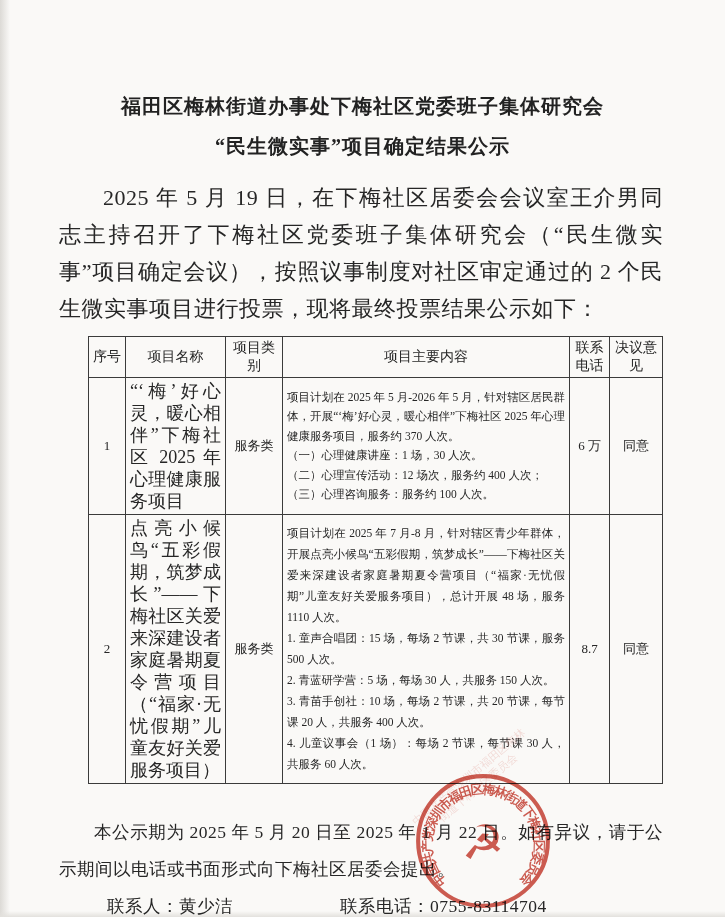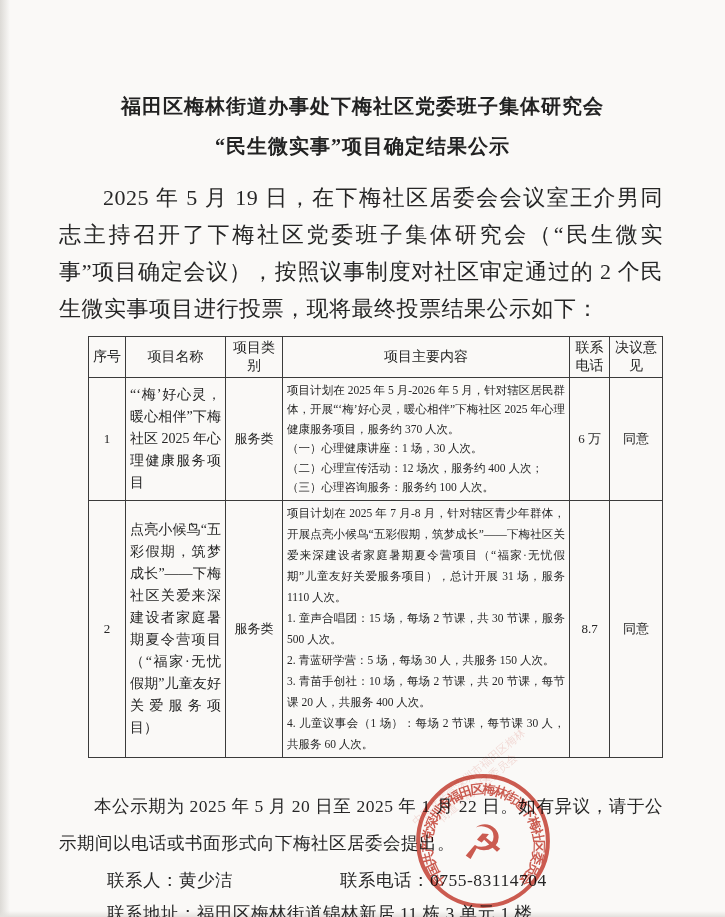--- a/index.html
+++ b/index.html
@@ -63,21 +63,21 @@
     font-size:14px;
     line-height:18px;
     text-align:center;
     height:36px;
   }
   td.cell-no, td.cell-cat, td.cell-budget, td.cell-decision{
     text-align:center;
     font-size:13px;
   }
   td.cell-name{
-    font-size:14px;
+    font-size:18px;
     line-height:22px;
     text-align:justify;
     vertical-align:middle;
     padding:4px 5px;
   }
   td.cell-content{
     font-size:11.5px;
     vertical-align:middle;
     padding:3px 5px;
     text-align:justify;
@@ -189,21 +189,21 @@
           <div class="content-line">（三）心理咨询服务：服务约 100 人次。</div>
         </td>
         <td class="cell-budget">6 万</td>
         <td class="cell-decision">同意</td>
       </tr>
       <tr class="row2">
         <td class="cell-no">2</td>
         <td class="cell-name">点亮小候鸟“五彩假期，筑梦成长”——下梅社区关爱来深建设者家庭暑期夏令营项目（“福家·无忧假期”儿童友好关爱服务项目）</td>
         <td class="cell-cat">服务类</td>
         <td class="cell-content">
-          <div class="content-line">项目计划在 2025 年 7 月-8 月，针对辖区青少年群体，开展点亮小候鸟“五彩假期，筑梦成长”——下梅社区关爱来深建设者家庭暑期夏令营项目（“福家·无忧假期”儿童友好关爱服务项目），总计开展 31 场，服务 1110 人次。</div>
+          <div class="content-line">项目计划在 2025 年 7 月-8 月，针对辖区青少年群体，开展点亮小候鸟“五彩假期，筑梦成长”——下梅社区关爱来深建设者家庭暑期夏令营项目（“福家·无忧假期”儿童友好关爱服务项目），总计开展 48 场，服务 1110 人次。</div>
           <div class="content-line">1. 童声合唱团：15 场，每场 2 节课，共 30 节课，服务 500 人次。</div>
           <div class="content-line">2. 青蓝研学营：5 场，每场 30 人，共服务 150 人次。</div>
           <div class="content-line">3. 青苗手创社：10 场，每场 2 节课，共 20 节课，每节课 20 人，共服务 400 人次。</div>
           <div class="content-line">4. 儿童议事会（1 场）：每场 2 节课，每节课 30 人，共服务 60 人次。</div>
         </td>
         <td class="cell-budget">8.7</td>
         <td class="cell-decision">同意</td>
       </tr>
     </tbody>
   </table>

